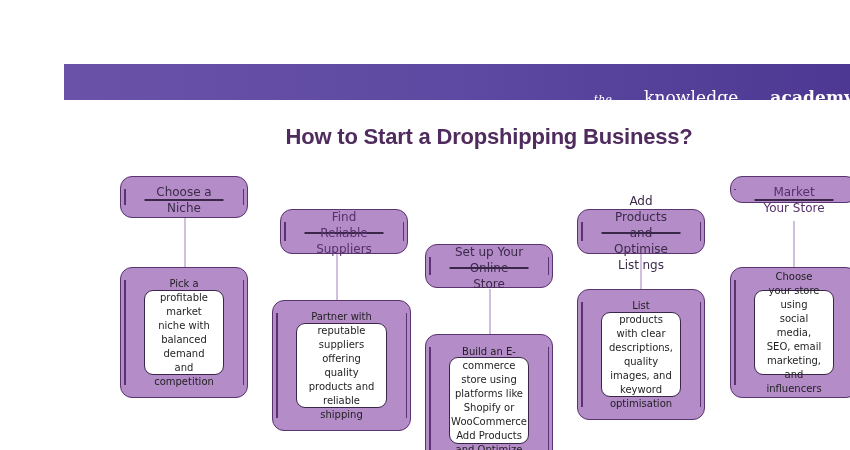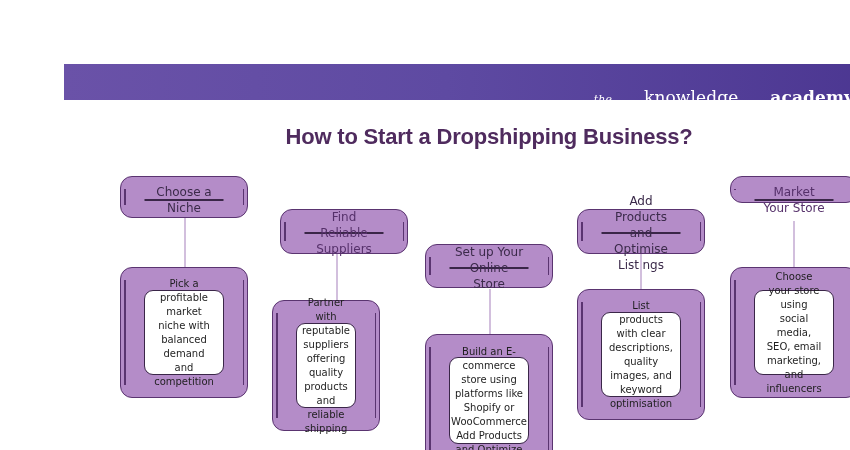--- a/index.html
+++ b/index.html
@@ -91,21 +91,21 @@
   </div>
   <div class="connector" style="left:120px; top:154px; height:50px;"></div>
   <div class="frame body" style="left:56px; top:203px; width:128px; height:131px;">
     <div class="inner">Pick a profitable market niche with balanced demand and competition</div>
   </div>
 
   <div class="frame head purple" style="left:216px; top:145px; width:128px; height:45px;">
     <div class="inner">Find Reliable Suppliers</div>
   </div>
   <div class="connector" style="left:272px; top:190px; height:47px;"></div>
-  <div class="frame body" style="left:208px; top:236px; width:108px; height:131px;">
+  <div class="frame body" style="left:208px; top:236px; width:139px; height:131px;">
     <div class="inner">Partner with reputable suppliers offering quality products and reliable shipping</div>
   </div>
 
   <div class="frame head" style="left:361px; top:180px; width:128px; height:44px;">
     <div class="inner">Set up Your Online Store</div>
   </div>
   <div class="connector" style="left:425px; top:225px; height:47px;"></div>
   <div class="frame body" style="left:361px; top:270px; width:128px; height:133px;">
     <div class="inner">Build an E-commerce store using platforms like Shopify or WooCommerce Add Products and Optimize</div>
   </div>

